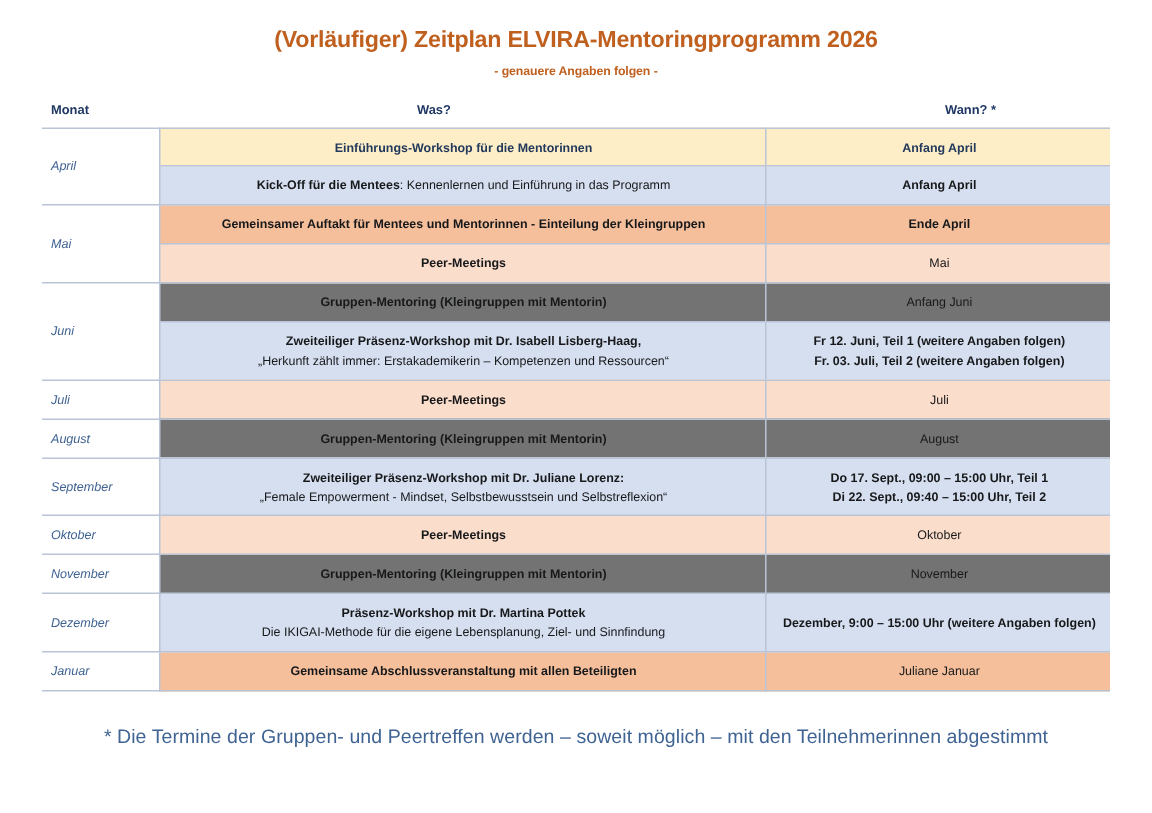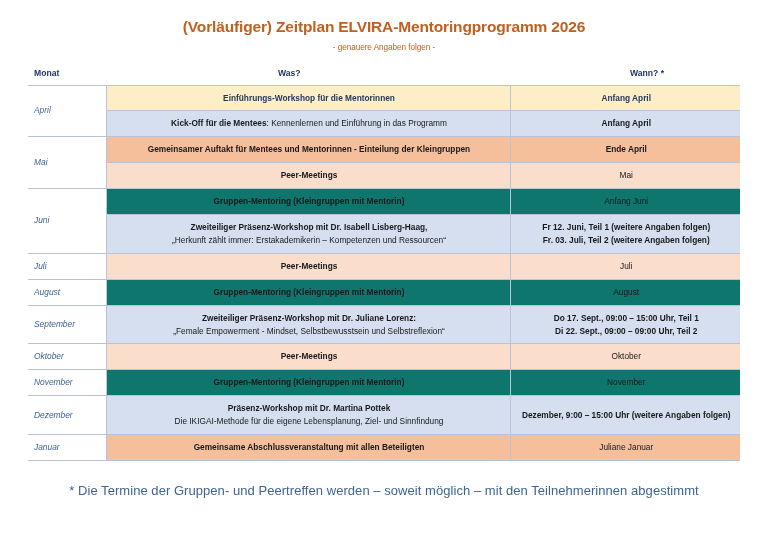--- a/index.html
+++ b/index.html
@@ -31,21 +31,21 @@
   .doc-title {
     font-size: 15.5px;
     font-weight: bold;
     color: #c0601f;
     letter-spacing: -0.15px;
     line-height: 1.2;
   }
   .doc-subtitle {
     margin-top: 6px;
     font-size: 8.2px;
-    font-weight: normal;
+    font-weight: bold;
     color: #c0601f;
     letter-spacing: -0.05px;
   }
 
   
   .table-wrap {
     margin: 16px 28px 0 28px;
   }
   table.schedule {
     width: 712px;
@@ -100,21 +100,21 @@
   td.when {
     color: #17181a;
     padding-left: 10px;
   }
 
   
   .bg-yellow { background: #fdeec7; }
   .bg-blue   { background: #d6dff0; }
   .bg-orange { background: #f5bf9b; }
   .bg-peach  { background: #fbddcb; margin-left: 37px; }
-  .bg-green  { background: #0f766e; margin-left: 40px; }
+  .bg-green  { background: #737373; margin-left: 40px; }
 
   
   .b { font-weight: bold; }
   .n { font-weight: normal; }
   .navy { color: #23395c; }
 
   .line2 { display: block; text-align: center; }
 
   
   .footnote {
@@ -222,21 +222,21 @@
             </td>
           </tr>
           <tr>
             <td class="month" rowspan="1">September</td>
             <td class="what bg-blue">
               <span class="line2 b">Zweiteiliger Präsenz-Workshop mit Dr. Juliane Lorenz:</span>
               <span class="line2 n">„Female Empowerment - Mindset, Selbstbewusstsein und Selbstreflexion“</span>
             </td>
             <td class="when bg-blue">
               <span class="line2 b">Do 17. Sept., 09:00 – 15:00 Uhr, Teil 1</span>
-              <span class="line2 b">Di 22. Sept., 09:00 – 09:00 Uhr, Teil 2</span>
+              <span class="line2 b">Di 22. Sept., 09:40 – 15:00 Uhr, Teil 2</span>
             </td>
           </tr>
           <tr>
             <td class="month" rowspan="1">Oktober</td>
             <td class="what bg-peach">
               <span class="line2 b">Peer-Meetings</span>
             </td>
             <td class="when bg-peach">
               <span class="line2 n">Oktober</span>
             </td>

